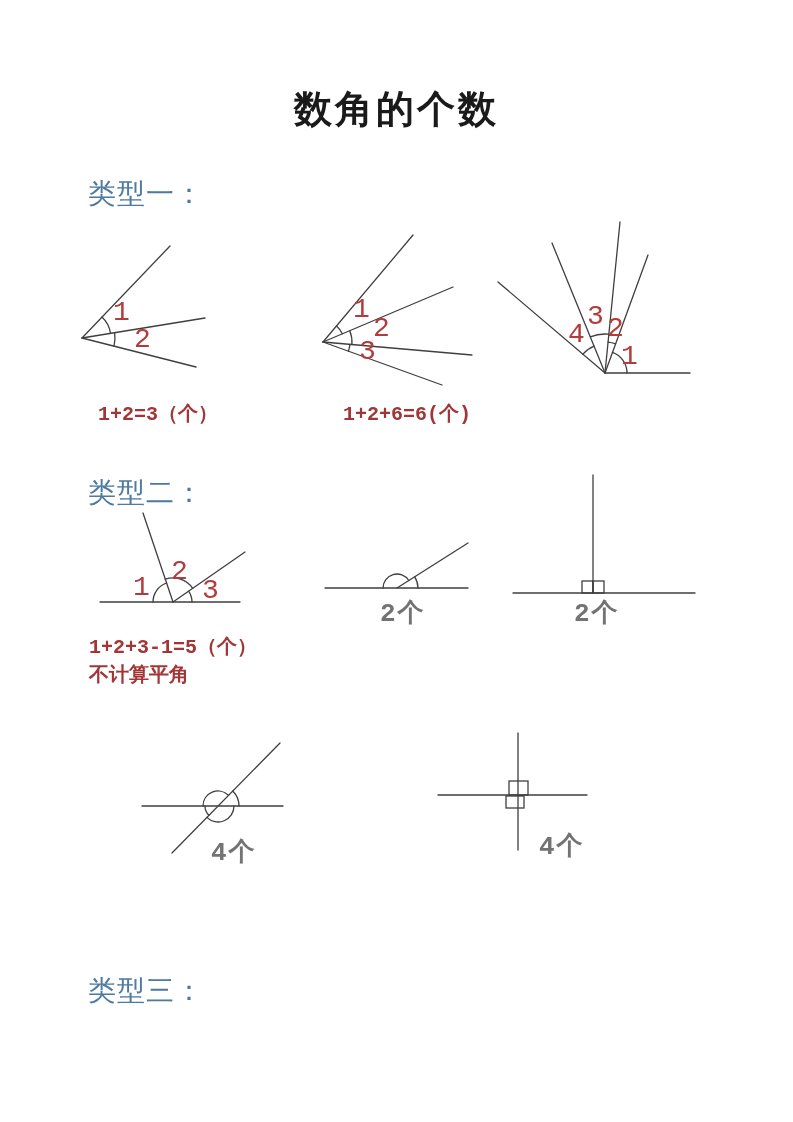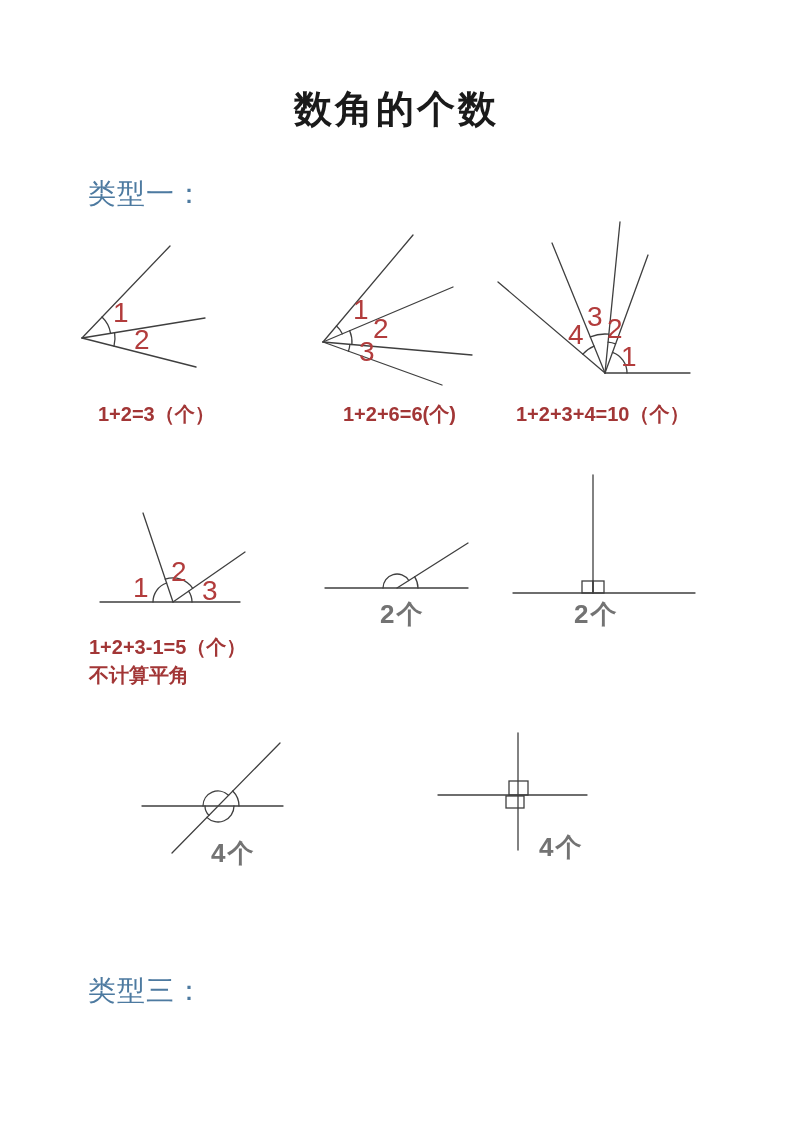--- a/index.html
+++ b/index.html
@@ -1,19 +1,19 @@
 <!DOCTYPE html>
 <html><head>
 <meta charset="utf-8">
 <style>
   html,body{margin:0;padding:0;background:#ffffff;}
   .page{
     position:relative;width:793px;height:1122px;margin:0 auto;
     background:#ffffff;overflow:hidden;
-    font-family:Liberation Sans, sans-serif;
+    font-family:Liberation Mono, monospace;
     border-radius:21px;
   }
   .title{
     position:absolute;left:0;right:0;top:84px;margin:0;
     text-align:center;font-size:38px;font-weight:bold;color:#1a1a1a;
     letter-spacing:3px;
   }
   .section-label{
     position:absolute;left:88px;
     font-size:28px;color:#4d7aa0;letter-spacing:1px;
@@ -78,22 +78,22 @@
     <path d="M128.9 119.2 A 39 39 0 0 0 110.3 121.9"></path>
     <path d="M114.1 131.1 A 29 29 0 0 0 102.9 139.2"></path>
   </svg>
   <span class="num" style="left:568px;top:321px">4</span>
   <span class="num" style="left:587px;top:303px">3</span>
   <span class="num" style="left:607px;top:315px">2</span>
   <span class="num" style="left:621px;top:343px">1</span>
 
   <div class="formula" style="left:98px;top:403px">1+2=3（个）</div>
   <div class="formula" style="left:343px;top:403px">1+2+6=6(个)</div>
-  <div class="formula" style="left:516px;top:403px">1+2+3+4=10（个）</div>
 
+  <div class="section-label" style="top:474px">类型二：</div>
 
   <svg class="diag" style="left:95px;top:505px" width="165" height="105" viewBox="0 0 165 105">
     <line x1="5" y1="97" x2="145" y2="97"></line>
     <line x1="78" y1="97" x2="48" y2="8"></line>
     <line x1="78" y1="97" x2="150" y2="47"></line>
     <path d="M58 97 A 20 20 0 0 1 71.6 78"></path>
     <path d="M70.3 74.2 A 24 24 0 0 1 97.7 83.3"></path>
     <path d="M93.6 86.2 A 19 19 0 0 1 97 97"></path>
   </svg>
   <span class="num" style="left:133px;top:574px">1</span>

